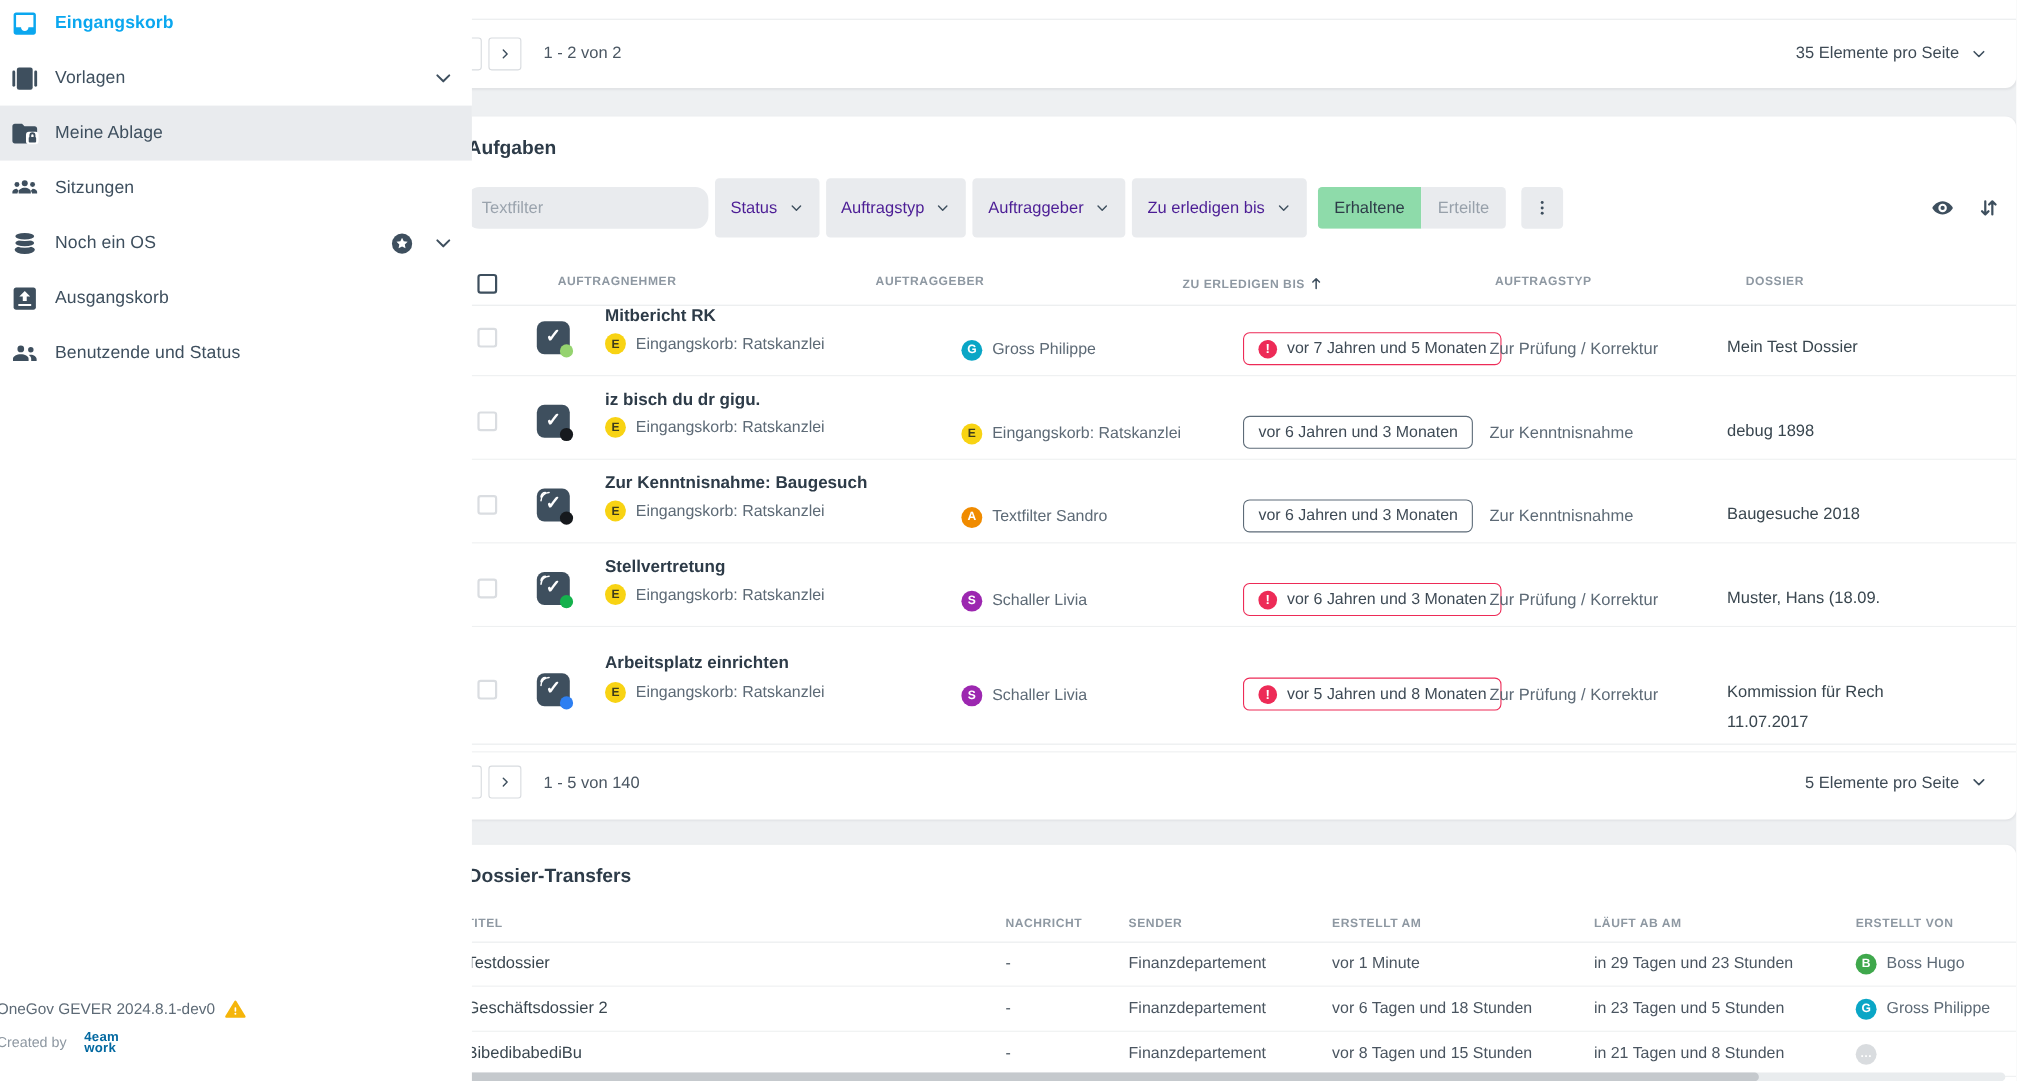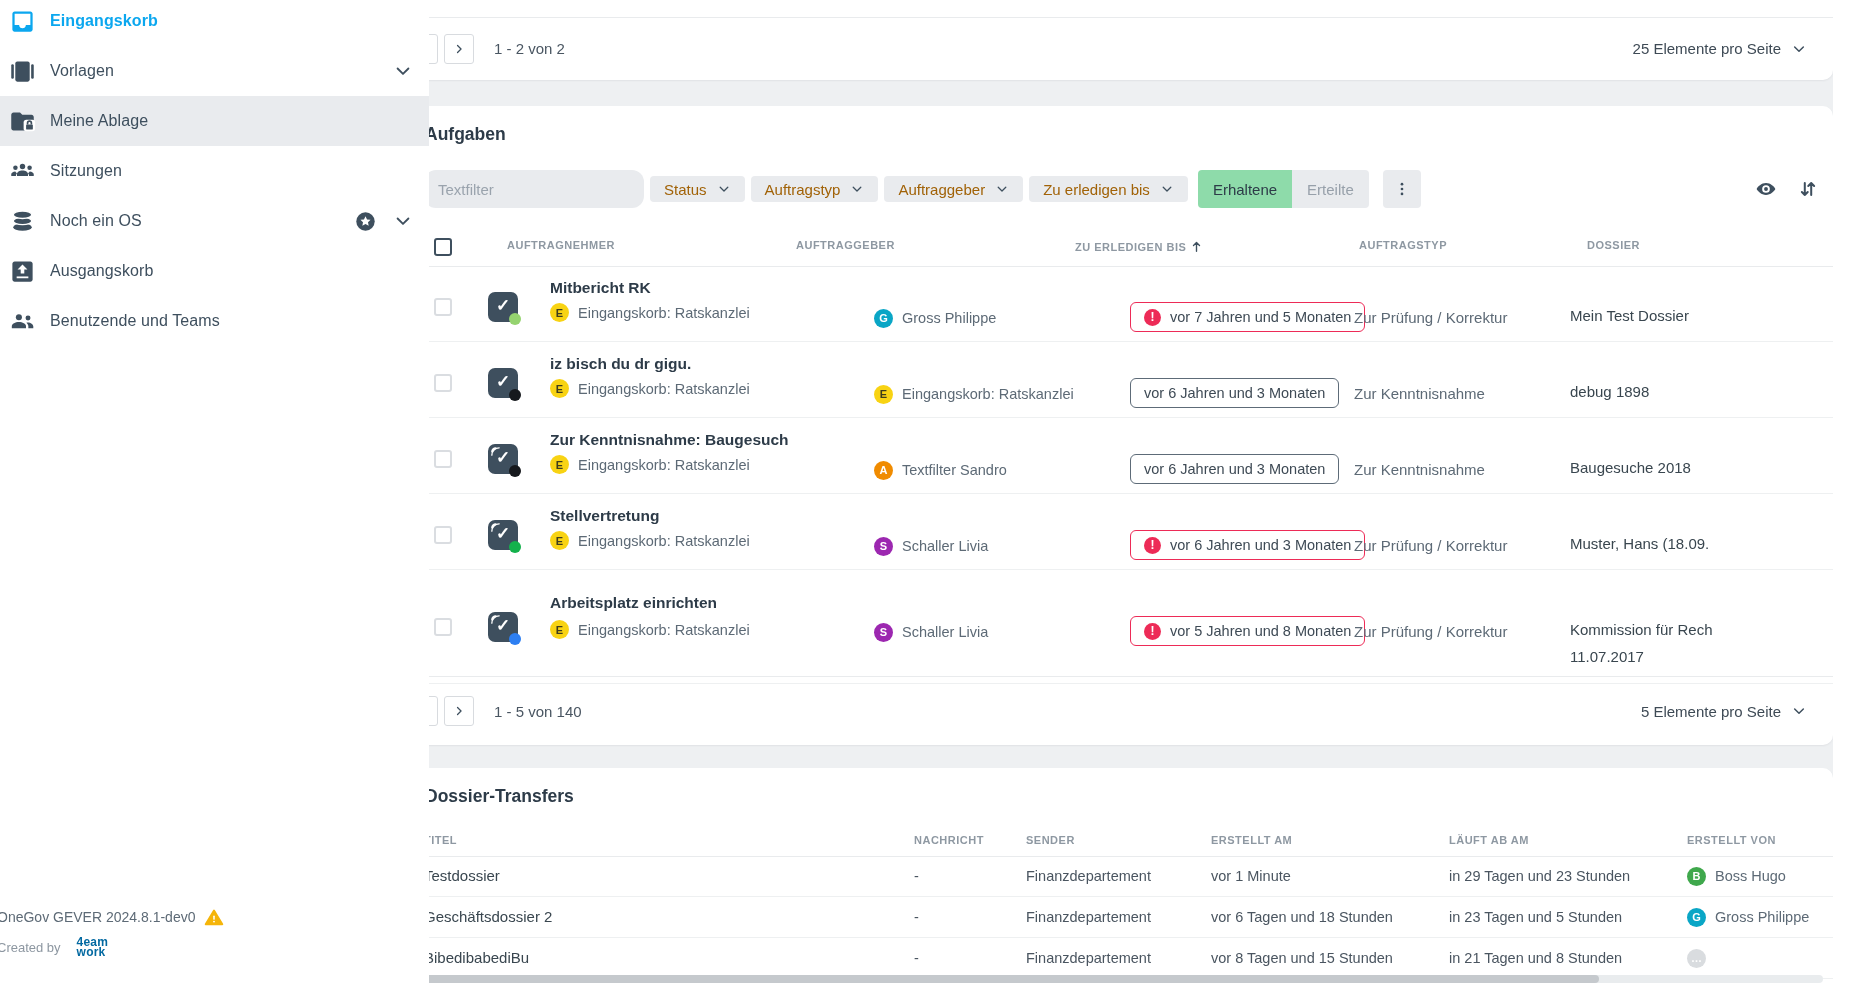--- a/index.html
+++ b/index.html
@@ -52,35 +52,35 @@
     font-size:15px;color:#3e4a55;cursor:pointer;}
   .perpage svg{width:16px;height:16px;}
   .top-card .pager,.top-card .perpage{top:41px;}
 
   
   .tasks-card{top:106px;height:639px;}
   .filters{position:absolute;left:30px;right:14px;top:64px;height:38px;display:flex;align-items:center;gap:6px;}
   .tfilter{width:192px;height:38px;background:#e9ebee;border:none;border-radius:12px;padding:0 14px;
     font-size:15px;color:#2d3b48;font-family:inherit;outline:none;}
   .tfilter::placeholder{color:#9aa3ad;}
-  .fbtn{height:26px;background:#e9ebee;border:none;border-radius:4px;padding:0 14px;display:flex;
-    align-items:center;gap:10px;font-size:15px;color:#a16207;font-family:inherit;cursor:pointer;}
+  .fbtn{height:54px;background:#e9ebee;border:none;border-radius:4px;padding:0 14px;display:flex;
+    align-items:center;gap:10px;font-size:15px;color:#4c1d95;font-family:inherit;cursor:pointer;}
   .fbtn svg{width:14px;height:14px;}
   .tgroup{display:flex;margin-left:4px;border-radius:4px;overflow:hidden;}
   .tg{height:38px;border:none;padding:0 15px;font-size:15px;font-family:inherit;cursor:pointer;}
   .tg.on{background:#8edbaa;color:#2d3b48;}
   .tg.off{background:#e9ebee;color:#97a0aa;}
   .kebab{width:38px;height:38px;background:#e9ebee;border:none;border-radius:4px;margin-left:8px;
     display:flex;align-items:center;justify-content:center;cursor:pointer;padding:0;}
   .kebab svg{width:18px;height:18px;}
   .fspacer{flex:1;}
   .ficon{width:22px;height:22px;margin-left:14px;cursor:pointer;}
   .ficon svg{width:22px;height:22px;}
 
-  .thead{position:absolute;left:0;right:0;top:124px;height:36px;border-bottom:1px solid #e9ebed;padding-left:48px;}
+  .thead{position:absolute;left:0;right:0;top:135px;height:36px;border-bottom:1px solid #e9ebed;padding-left:48px;}
   .hcol{position:absolute;top:9px;font-size:11px;font-weight:600;color:#8e98a2;letter-spacing:.5px;white-space:nowrap;}
   .hcol svg{width:15px;height:15px;vertical-align:-3px;margin-left:3px;}
   .th0{left:113px;}.th1{left:402px;}.th2{left:681px;}.th3{left:965px;}.th4{left:1193px;}
 
   .cb{position:absolute;width:18px;height:18px;border-radius:3px;background:#fff;box-sizing:border-box;cursor:pointer;}
   .cb.dark{border:2px solid #3e4f5e;left:40px;top:8px;}
   .cb.light{border:2px solid #dadde1;}
 
   .trows{position:absolute;left:0;right:0;top:160px;}
   .trow{position:relative;height:75px;border-bottom:1px solid #eef0f1;}
@@ -196,21 +196,21 @@
             </svg></span>
           <span class="nav-label">Ausgangskorb</span>
         </div>
         <div class="nav-item ">
           <span class="nav-ic"><svg viewBox="0 0 24 24">
               <circle cx="8.8" cy="8.2" r="2.7"></circle>
               <path d="M8.8 12.5c-3.2 0-6.3 1.6-6.3 3.6V18h12.6v-1.9c0-2-3.1-3.6-6.3-3.6z"></path>
               <circle cx="16.9" cy="8.8" r="2.2"></circle>
               <path d="M16.9 12.9c-.5 0-1 .1-1.5.2 1.1.9 1.8 2 1.8 3.1V18h4.4v-1.6c0-1.9-2.4-3.5-4.7-3.5z"></path>
             </svg></span>
-          <span class="nav-label">Benutzende und Teams</span>
+          <span class="nav-label">Benutzende und Status</span>
         </div>
       </nav>
     <div class="sfoot">
       <div class="ver">
         <span class="vtext">OneGov GEVER 2024.8.1-dev0</span>
         <span class="wicon">
           <svg viewBox="0 0 24 24">
               <path d="M12 3.2L22.5 20.5h-21z" fill="#f5b50a" stroke="#f5b50a" stroke-width="2.4" stroke-linejoin="round"></path>
               <rect x="11.05" y="9.6" width="1.9" height="5.4" rx=".95" fill="#fff"></rect>
               <circle cx="12" cy="17.2" r="1.15" fill="#fff"></circle>
@@ -238,21 +238,21 @@
             </svg>
           </button>
         <button class="pgbtn">
           <svg class="stroke" viewBox="0 0 24 24">
               <path d="M9.5 6l6 6-6 6"></path>
             </svg>
           </button>
         <span class="prange">1 - 2 von 2</span>
       </div>
       <div class="perpage">
-        <span>25 Elemente pro Seite</span>
+        <span>35 Elemente pro Seite</span>
         <svg class="stroke" viewBox="0 0 24 24">
             <path d="M5.5 9l6.5 6.5L18.5 9"></path>
           </svg>
       </div>
     </section>
 
     <section class="card tasks-card">
       <h2 class="ctitle">Aufgaben</h2>
       <div class="filters">
         <input class="tfilter" type="text" placeholder="Textfilter" style="">

